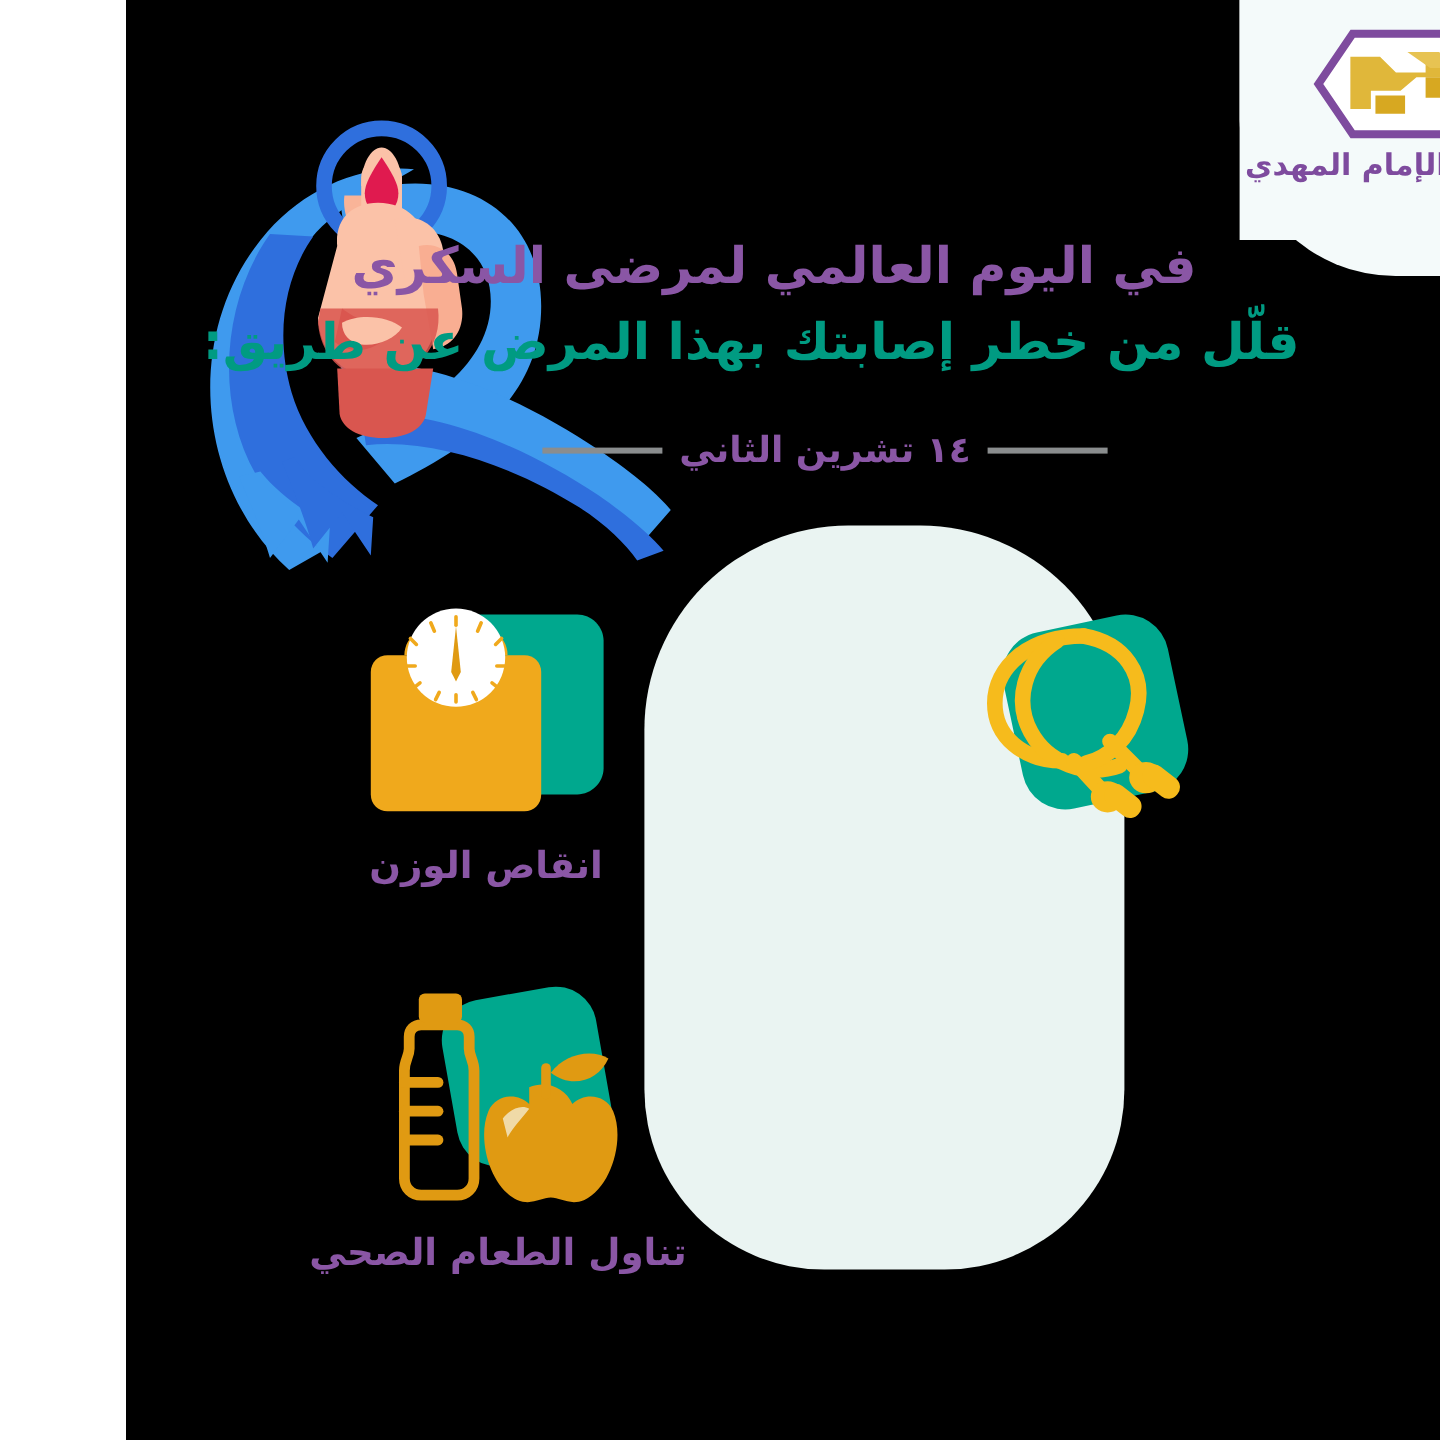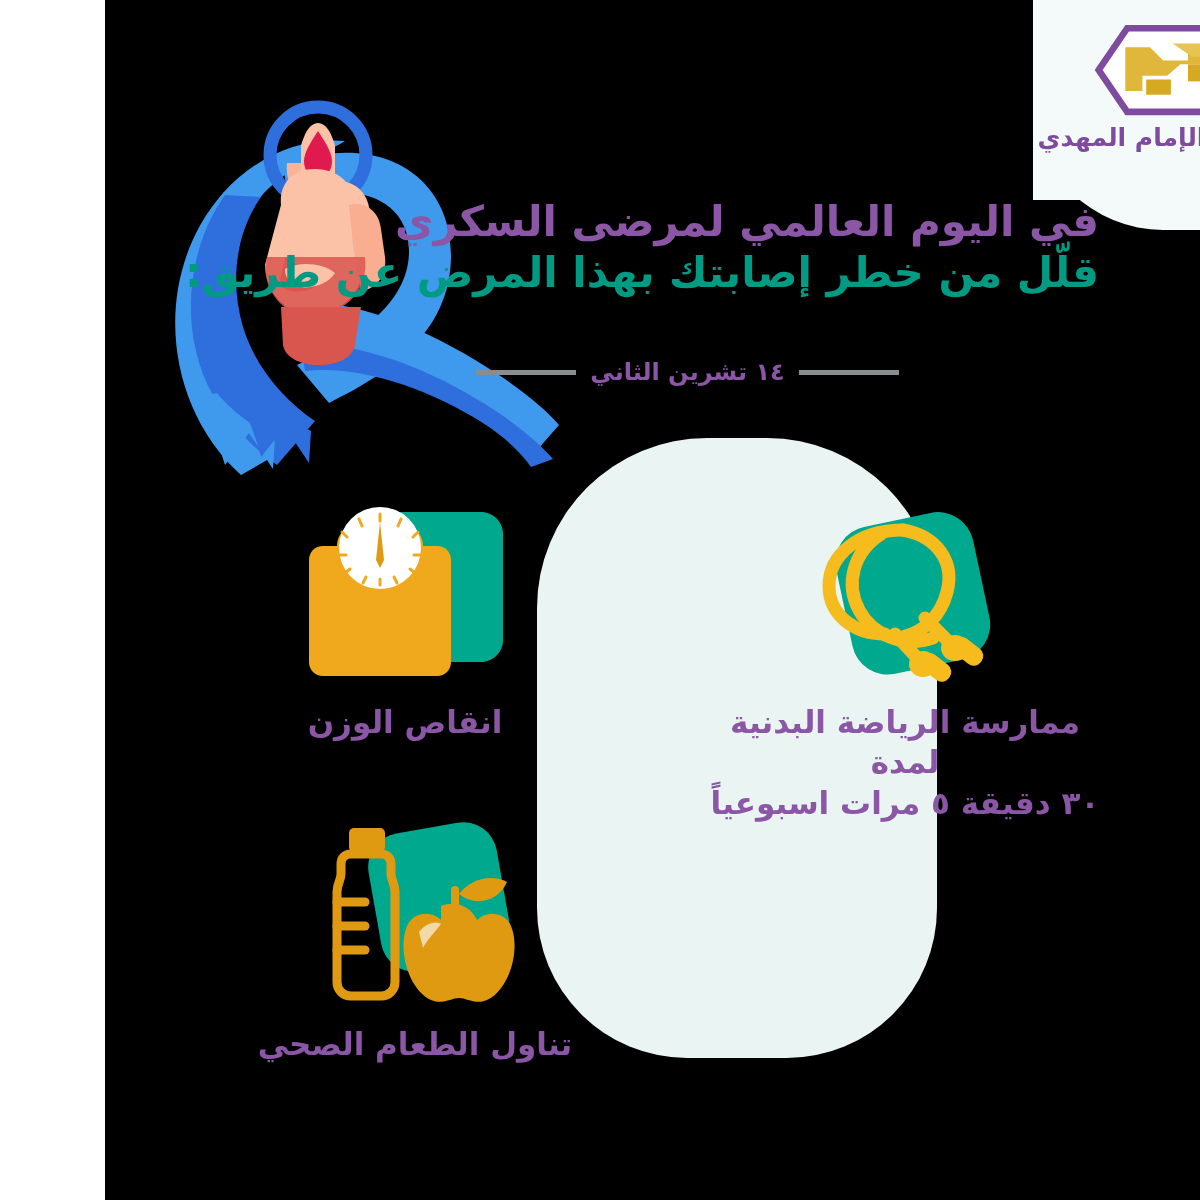--- a/index.html
+++ b/index.html
@@ -75,60 +75,61 @@
     position: absolute;
     left: 28px;
     top: 45px;
     width: 430px;
     height: 430px;
   }
 
   
   .headline {
     position: absolute;
-    left: 204px;
+    left: 188px;
     top: 196px;
     width: 790px;
-    text-align: right;
+    text-align: left;
     direction: rtl;
   }
   .headline-l1 {
     font-size: 42px;
     font-weight: bold;
     color: #8a56a5;
     line-height: 1.22;
     white-space: nowrap;
   }
   .headline-l2 {
     font-size: 42px;
     font-weight: bold;
     color: #009b82;
     line-height: 1.22;
     white-space: nowrap;
+    margin-top: 12px;
   }
 
   .date-row {
     position: absolute;
     left: 355px;
     top: 358px;
     width: 455px;
     display: flex;
     align-items: center;
     justify-content: center;
     gap: 14px;
     direction: rtl;
   }
   .date-rule {
     height: 5px;
     width: 100px;
     background: #8a8d8e;
     flex: none;
   }
   .date-text {
-    font-size: 24px;
+    font-size: 30px;
     font-weight: bold;
     color: #8a56a5;
     white-space: nowrap;
   }
 
   
   .tip {
     position: absolute;
     text-align: center;
   }
@@ -310,22 +311,20 @@
           <path d="M110 134 L136 162"></path>
         </g>
         <g fill="#f6bb1c">
           <ellipse cx="170" cy="148" rx="14" ry="13"></ellipse>
           <rect x="166" y="142" width="34" height="19" rx="9" transform="rotate(38 183 151)"></rect>
           <ellipse cx="138" cy="164" rx="14" ry="13"></ellipse>
           <rect x="134" y="158" width="34" height="19" rx="9" transform="rotate(38 151 167)"></rect>
         </g>
       </svg>
     </div>
-    <div class="tip-label">ممارسة الرياضة البدنية لمدة
-٣٠ دقيقة ٥ مرات اسبوعياً</div>
   </div>
 
   <div class="tip" id="tip-food">
     <div class="icon-box">
       <svg viewBox="0 0 240 190" width="240" height="190">
         <g transform="rotate(-10 140 95)">
           <rect x="82" y="8" width="130" height="140" rx="34" fill="#00a88e"></rect>
         </g>
 
         <g fill="none" stroke="#e09a12" stroke-width="9" stroke-linejoin="round" stroke-linecap="round">

